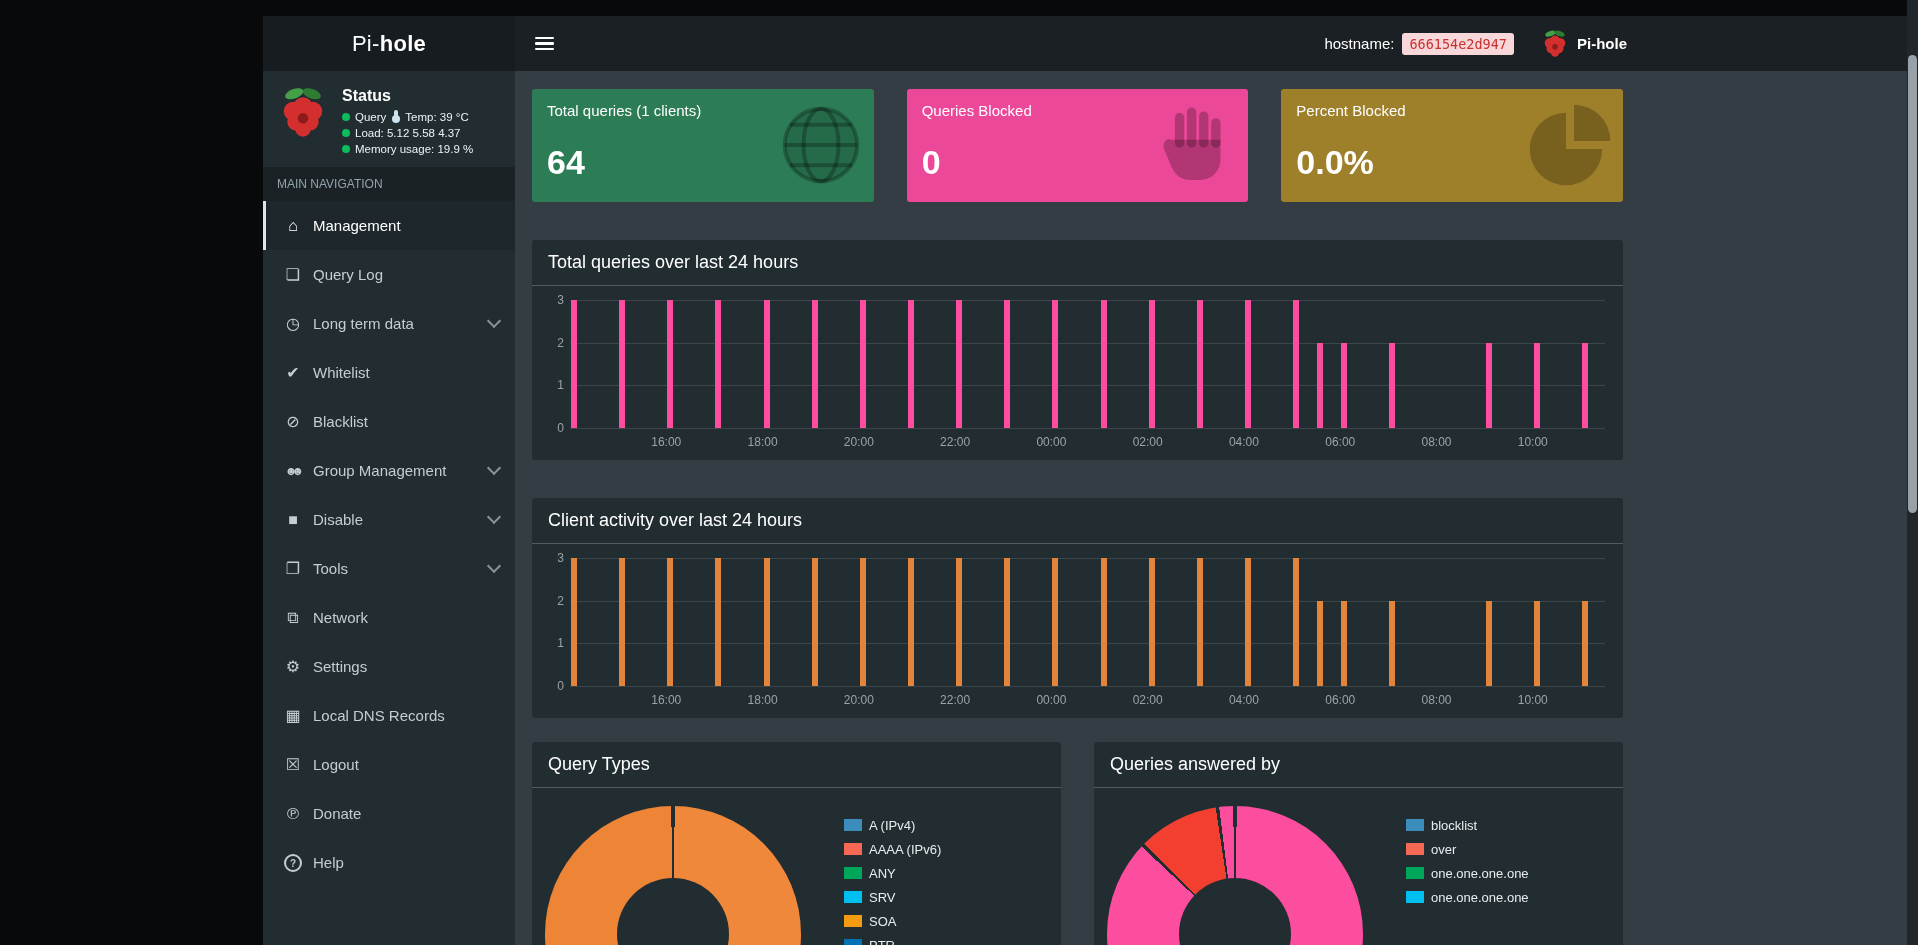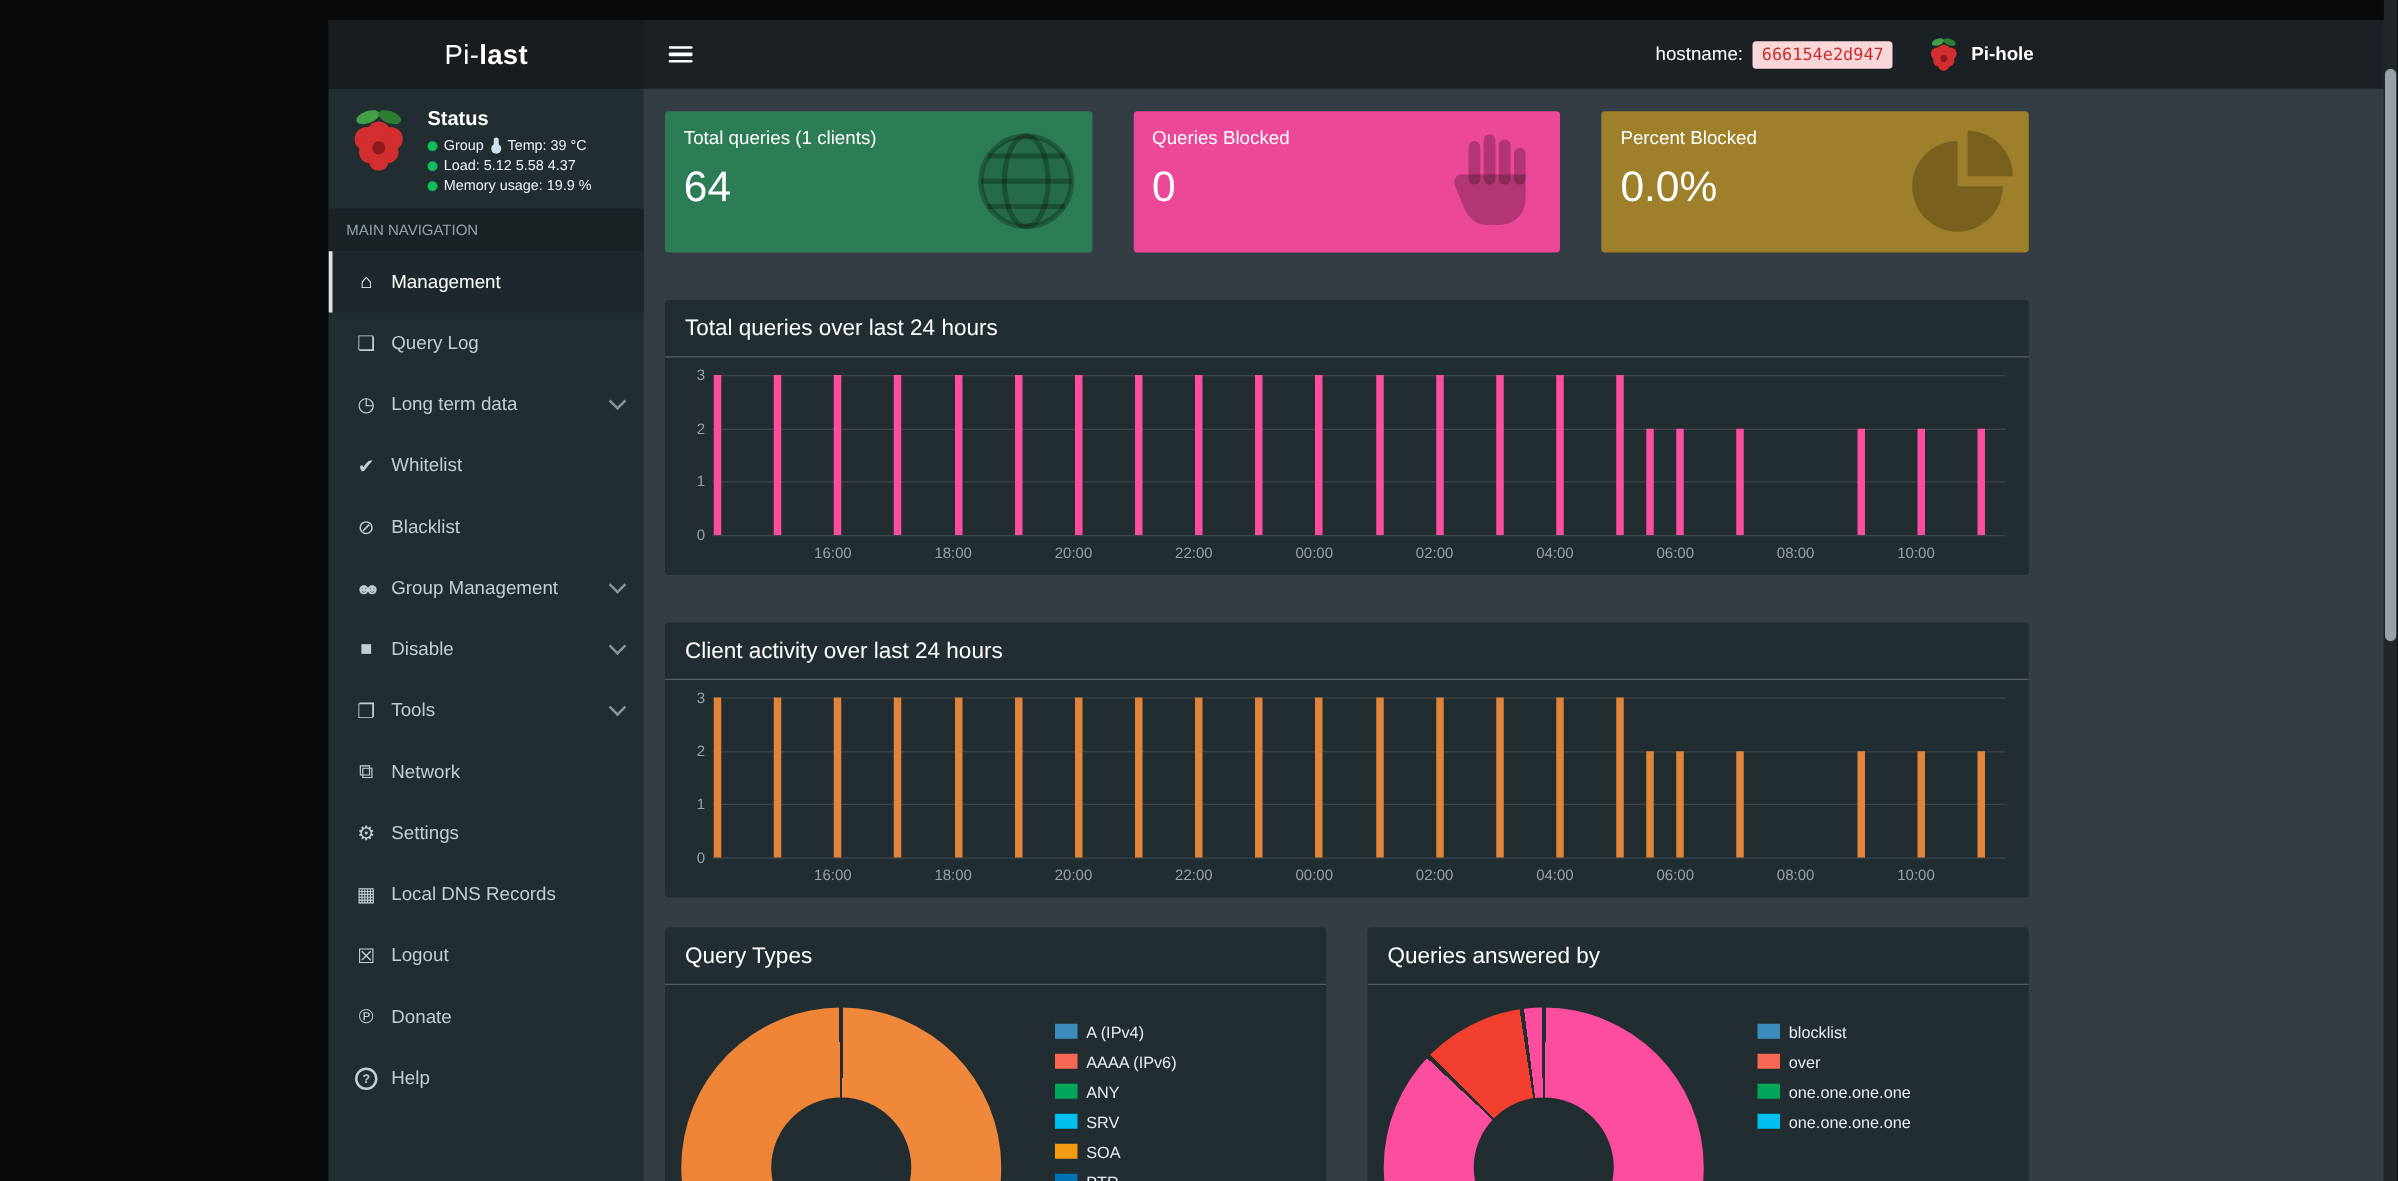--- a/index.html
+++ b/index.html
@@ -40,21 +40,21 @@
   .qcirc{display:inline-flex;width:14px;height:14px;border:2px solid currentColor;border-radius:50%;
          align-items:center;justify-content:center;font-size:10px;font-weight:700;}
   .chev{width:8px;height:8px;border-right:2px solid #8a959b;border-bottom:2px solid #8a959b;
         transform:rotate(45deg);margin-left:auto;margin-top:-5px;}
 
   
   .content{position:absolute;left:252px;top:55px;right:0;bottom:0;background:#343d43;padding:18px 0 16px 17px;box-sizing:border-box;}
   .cards{display:flex;gap:33px;width:1091px;}
   .card{flex:1;height:113px;border-radius:3px;position:relative;color:#fff;padding:13px 15px;box-sizing:border-box;overflow:hidden;}
   .card-title{font-size:15px;}
-  .card-value{font-size:34px;font-weight:400;margin-top:12px;}
+  .card-value{font-size:34px;font-weight:700;margin-top:24px;}
   .card-icon{position:absolute;right:10px;top:13px;width:86px;height:86px;}
   .card-icon svg{width:100%;height:100%;}
 
   .panel,.half-panel{background:#222d32;border-radius:3px;}
   .panel{width:1091px;margin-top:38px;}
   .panel-h{padding:12px 16px;font-size:18px;color:#fff;border-bottom:1px solid #535c62;}
 
   
   .chart-body{padding:14px 18px 8px 12px;}
   .plot-wrap{display:flex;}
@@ -82,21 +82,21 @@
 </style>
 </head>
 <body>
 
 <div class="screen">
   <div class="app">
 
     <header class="navbar">
       <a class="brand">
           <span>Pi-</span>
-          <b>last</b>
+          <b>hole</b>
         </a>
       <span class="hamburger">
           <i></i>
           <i></i>
           <i></i>
         </span>
       <div class="nav-right">
         <span class="hostname-label">hostname:</span>
         <code class="hostname-badge">666154e2d947</code>
         <span class="nav-logo">
@@ -132,21 +132,21 @@
                 <circle cx="40" cy="42" r="10"></circle>
                 <circle cx="32" cy="50" r="9"></circle>
               </g>
               <circle cx="32" cy="38" r="6" fill="#8e1b1b"></circle>
             </svg>
         </span>
         <div class="status-info">
           <div class="status-title">Status</div>
           <div class="status-line">
             <span class="dot"></span>
-            <span>Group</span>
+            <span>Query</span>
             <span class="thermo"></span>
             <span>Temp: 39 °C</span>
           </div>
           <div class="status-line">
             <span class="dot"></span>
             <span>Load:  5.12  5.58  4.37</span>
           </div>
           <div class="status-line">
             <span class="dot"></span>
             <span>Memory usage:  19.9 %</span>

